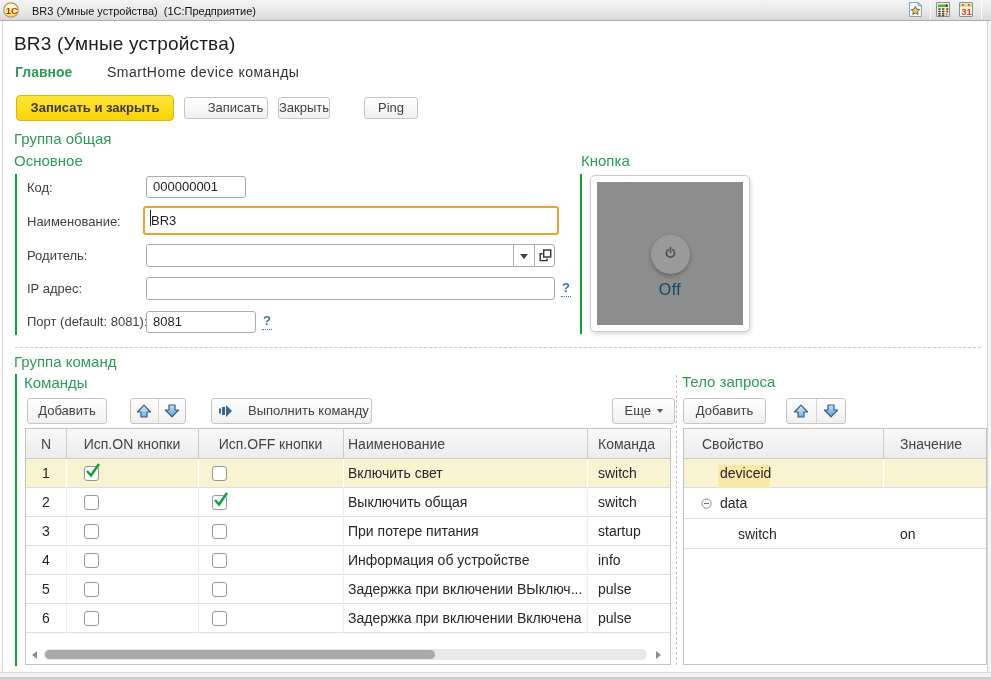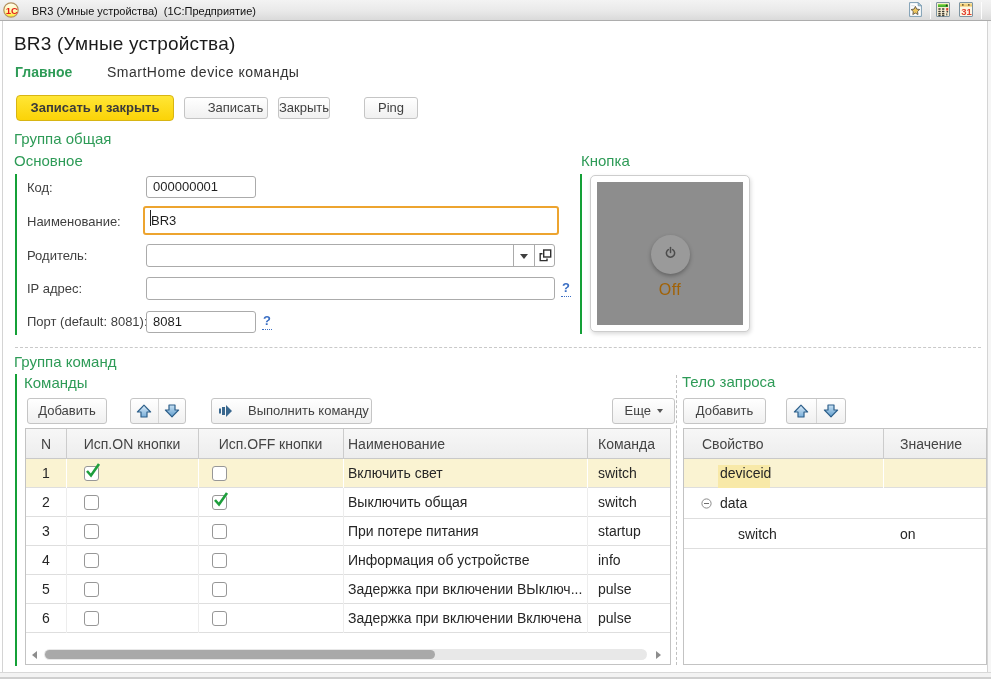--- a/index.html
+++ b/index.html
@@ -145,21 +145,21 @@
 <div class="btn" id="btn-save">Записать и закрыть</div>
 <div class="btn" id="btn-zap">Записать</div>
 <div class="btn" id="btn-zak">Закрыть</div>
 <div class="btn" id="btn-ping">Ping</div>
 
 <div class="glabel" style="left:14px;top:130px">Группа общая</div>
 <div class="glabel" style="left:14px;top:152px">Основное</div>
 <div class="gbar" style="left:15px;top:174px;height:161px"></div>
 
 <div class="flabel" style="left:27px;top:180px">Код:</div>
-<div class="finput" style="left:146px;top:176px;width:110px;height:22px;line-height:20px">000000001</div>
+<div class="finput" style="left:146px;top:176px;width:100px;height:22px;line-height:20px">000000001</div>
 
 <div class="flabel" style="left:27px;top:214px">Наименование:</div>
 <div class="finput" style="left:143px;top:206px;width:416px;height:29px;line-height:25px;border:2px solid #eda42f">BR3</div>
 <div class="abs" style="left:150px;top:210px;width:1px;height:16px;background:#222"></div>
 
 <div class="flabel" style="left:27px;top:248px">Родитель:</div>
 <div class="finput" style="left:146px;top:244px;width:409px;height:23px"></div>
 <div class="abs" style="left:513px;top:244px;width:1px;height:23px;background:#ababab"></div>
 <div class="abs" style="left:534px;top:244px;width:1px;height:23px;background:#ababab"></div>
 <div class="abs" style="left:520px;top:254px;width:0;height:0;border-left:4px solid transparent;border-right:4px solid transparent;border-top:5px solid #3f3f3f"></div>
@@ -178,21 +178,21 @@
 
 <div class="glabel" style="left:581px;top:152px">Кнопка</div>
 <div class="gbar" style="left:580px;top:174px;height:160px"></div>
 <div class="abs" style="left:590px;top:175px;width:160px;height:157px;background:#fff;border:1px solid #cdcdcd;border-radius:5px;box-shadow:1px 2px 4px rgba(0,0,0,0.15)"></div>
 <div class="abs" style="left:597px;top:182px;width:146px;height:143px;background:#8d8d8d"></div>
 <div class="abs" style="left:651px;top:235px;width:39px;height:39px;border-radius:50%;background:#9a9a9a;box-shadow:0 2px 4px rgba(0,0,0,0.3)"></div>
 <svg class="abs" style="left:664px;top:246px" width="13" height="13" viewBox="0 0 13 13">
   <path d="M4.3 3.6 A 4.1 4.1 0 1 0 8.7 3.6" fill="none" stroke="#4c4c4c" stroke-width="1.5" stroke-linecap="round"></path>
   <line x1="6.5" y1="1.6" x2="6.5" y2="6.4" stroke="#4c4c4c" stroke-width="1.5" stroke-linecap="round"></line>
 </svg>
-<div class="abs" style="left:620px;top:281px;width:100px;text-align:center;font-size:16px;font-weight:500;color:#a16207;letter-spacing:0.5px">Off</div>
+<div class="abs" style="left:620px;top:281px;width:100px;text-align:center;font-size:16px;font-weight:500;color:#0c4a6e;letter-spacing:0.5px">Off</div>
 
 <div class="abs" id="dashsep"></div>
 
 <div class="glabel" style="left:14px;top:353px">Группа команд</div>
 <div class="gbar" style="left:15px;top:374px;height:292px"></div>
 <div class="glabel" style="left:24px;top:374px">Команды</div>
 
 <div class="tbtn" style="left:27px;top:398px;width:80px">Добавить</div>
 <div class="tbtn" style="left:130px;top:398px;width:56px"></div>
 <div class="abs" style="left:158px;top:399px;width:1px;height:24px;background:#d5d5d5"></div>

